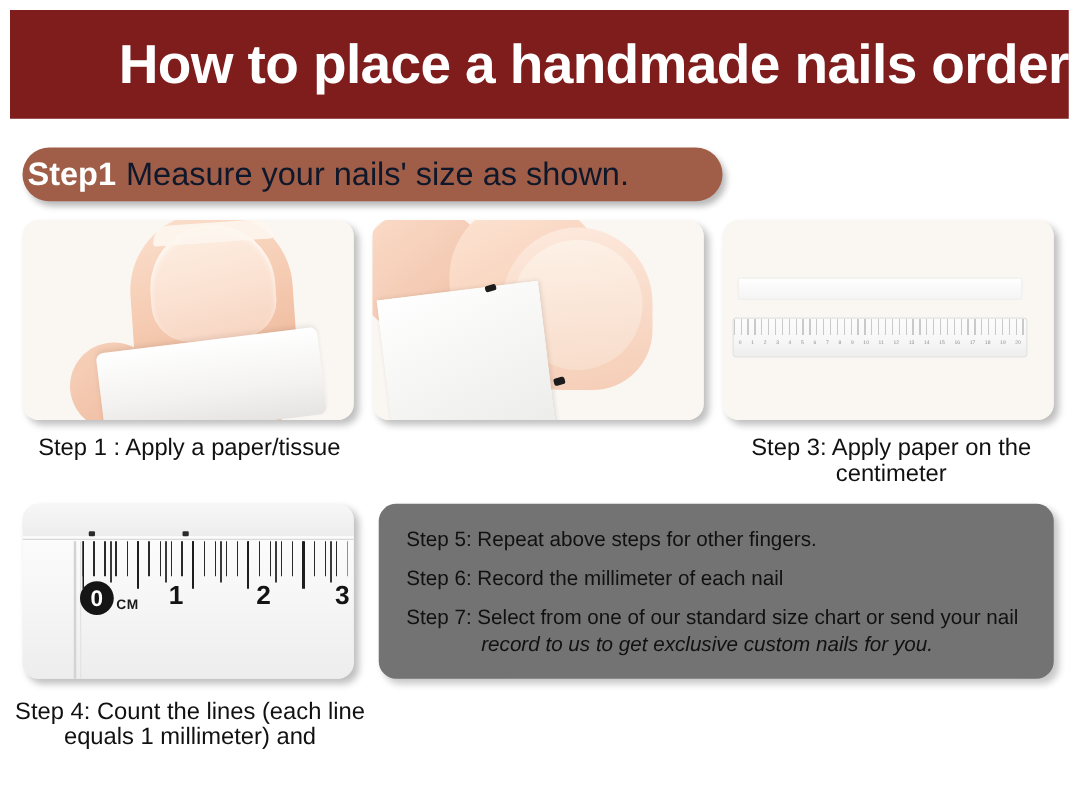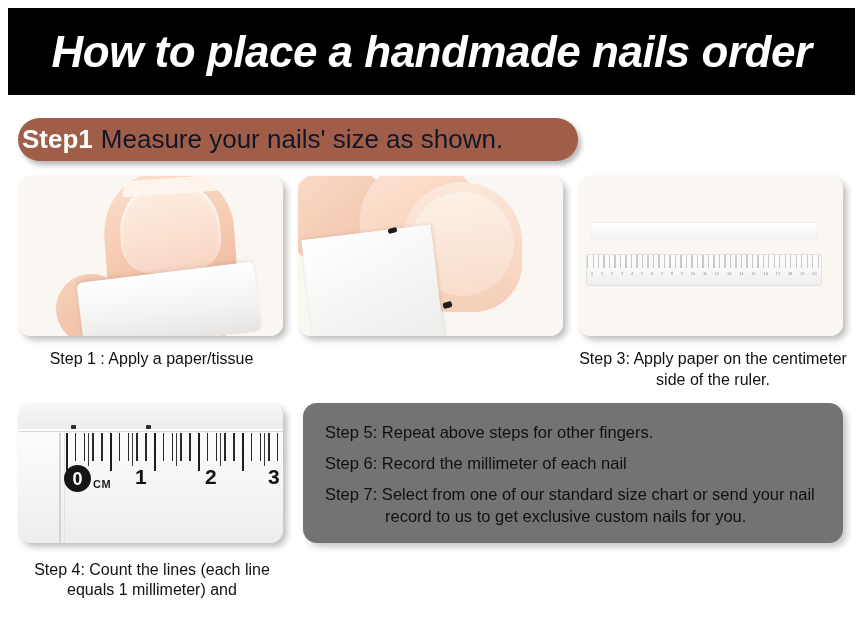--- a/index.html
+++ b/index.html
@@ -6,22 +6,22 @@
   body{
     width:860px;height:631px;background:#ffffff;
     font-family:"Liberation Sans", sans-serif;
     overflow:hidden;position:relative;
   }
   .page{position:relative;width:860px;height:631px;}
 
   
   .header-banner{
     position:absolute;left:8px;top:8px;width:847px;height:87px;
-    background:#000000;
-    display:flex;align-items:center;justify-content:center;font-style:italic;
+    background:#7f1d1d;
+    display:flex;align-items:center;justify-content:flex-end;
   }
   .header-title{
     color:#ffffff;font-size:44px;font-weight:bold;letter-spacing:-0.5px;
     white-space:nowrap;line-height:1;
     font-family:"Liberation Sans", sans-serif;
   }
 
   
   .step-pill{
     position:absolute;left:18px;top:118px;width:560px;height:43px;
@@ -102,21 +102,21 @@
   .r3-ticks{position:absolute;left:0;top:0;width:234px;height:13px;
     background:repeating-linear-gradient(to right,#b9b9b9 0px,#b9b9b9 1px,transparent 1px,transparent 5.5px);
     opacity:.75;}
   .r3-nums{position:absolute;left:0;top:13px;width:234px;height:12px;
     display:flex;justify-content:space-between;padding:0 4px;box-sizing:border-box;}
   .r3-nums span{font-size:4px;color:#8e8e8e;line-height:12px;}
 
   
   .caption{
     position:absolute;text-align:center;color:#111111;
-    font-size:16px;line-height:21px;font-family:"Liberation Sans", sans-serif;
+    font-size:19px;line-height:21px;font-family:"Liberation Sans", sans-serif;
   }
   .cap1{left:14px;top:348px;width:275px;}
   .cap2{left:296px;top:348px;width:275px;}
   .cap3{left:572px;top:348px;width:282px;text-align:center;}
   .cap4{left:8px;top:560px;width:288px;line-height:20px;}
 
   
   .ruler-card{
     position:absolute;left:18px;top:403px;width:265px;height:140px;
     border-radius:13px;overflow:hidden;background:#f4f4f4;
@@ -151,21 +151,21 @@
   
   .steps-box{
     position:absolute;left:303px;top:403px;width:540px;height:140px;
     background:#737373;border-radius:14px;
     box-shadow:4px 4px 6px rgba(0,0,0,0.22);
     padding:18px 22px 0 22px;box-sizing:border-box;
   }
   .steps-line{
     color:#111111;font-size:16.5px;line-height:22px;margin-bottom:9px;
   }
-  .steps-line .indent{display:block;padding-left:60px;}
+  .steps-line .indent{display:block;padding-left:60px;font-style:italic;}
 </style>
 </head>
 <body>
 
 <div class="page">
 
   <div class="header-banner">
     <div class="header-title">How to place a handmade nails order</div>
   </div>
 
@@ -226,21 +226,20 @@
         </div>
       </div>
     </div>
   </div>
 
   <div class="caption cap1">
     <div>Step 1 : Apply a paper/tissue</div>
   </div>
   <div class="caption cap3">
     <div>Step 3: Apply paper on the centimeter</div>
-    <div>side of the ruler.</div>
   </div>
 
   <div class="ruler-card">
     <div class="rc-top"></div>
     <div class="rc-body"></div>
     <div class="rc-hline"></div>
     <div class="rc-edge"></div>
     <div class="rc-edge2"></div>
     <div class="rc-ticks"></div>
     <div class="rc-half"></div>

